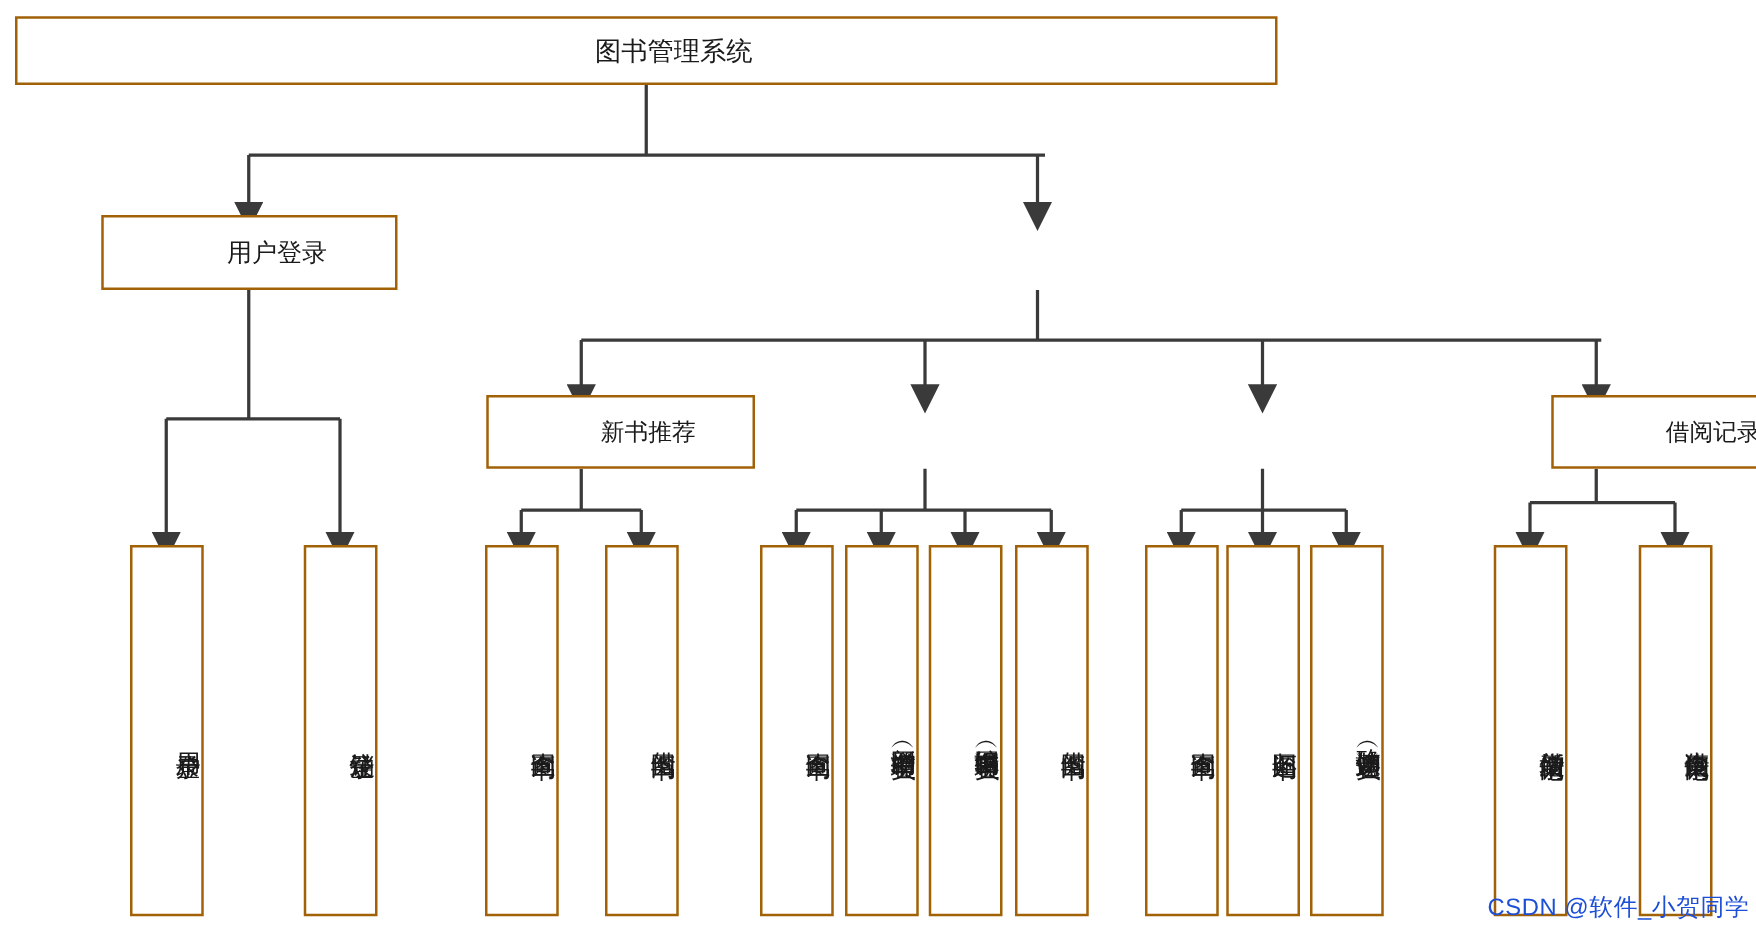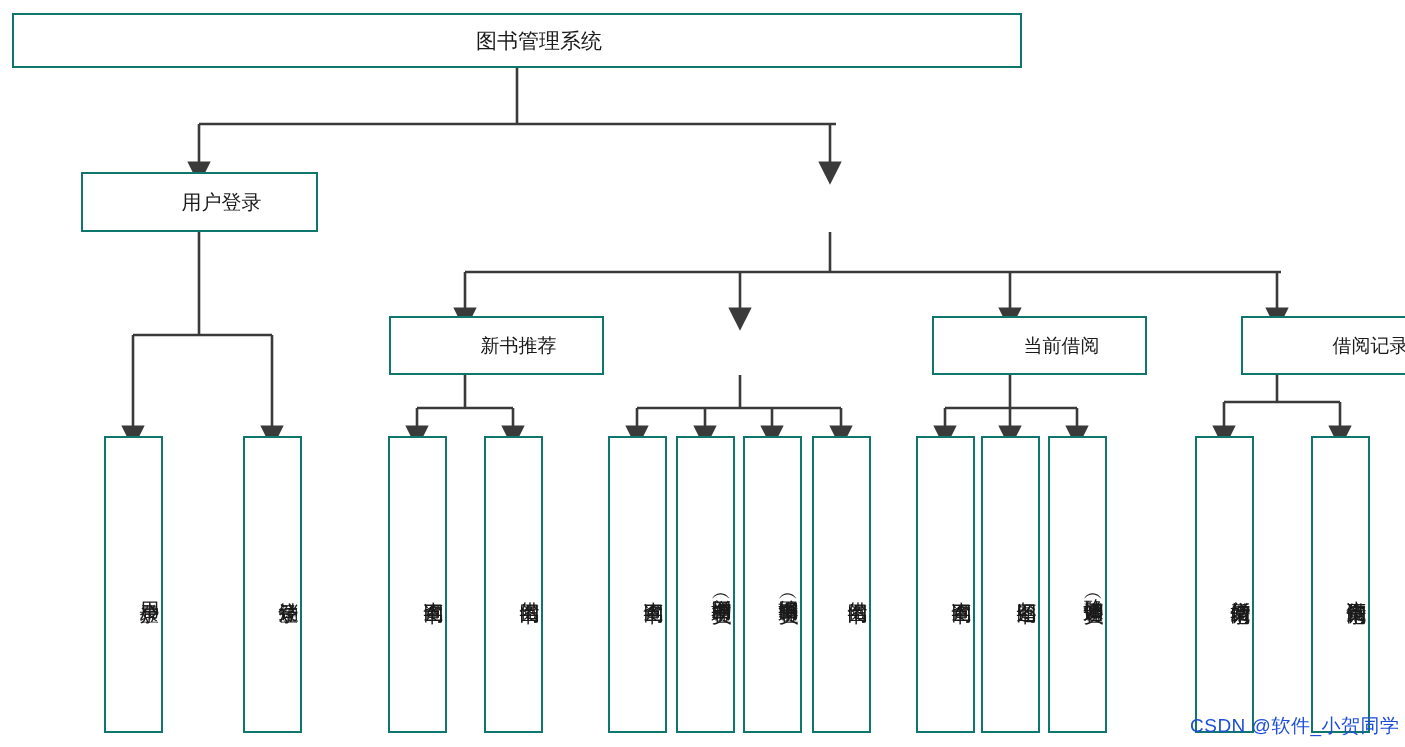--- a/index.html
+++ b/index.html
@@ -8,21 +8,21 @@
     width:1405px;height:747px;position:relative;overflow:hidden;
     color:#1a1a1a;
   }
   #canvas{position:absolute;left:0;top:0;width:1405px;height:747px;}
   svg.edges{position:absolute;left:0;top:0;width:1405px;height:747px;pointer-events:none;}
 
   .node{
     position:absolute;
     box-sizing:border-box;
     background:#ffffff;
-    border:2px solid #0f766e;
+    border:2px solid #a16207;
     display:flex;align-items:center;justify-content:center;
     text-align:center;
     color:#1a1a1a;
     padding-left:44px;
   }
   .node.root{font-size:21px;}
   .node.l2{font-size:20px;}
   .node.l3{font-size:19px;margin-left:29px;}
   .node.leaf{
     font-size:20px;
@@ -102,23 +102,20 @@
     <span>图书管理系统</span>
   </div>
 
   <div class="node l2" style="left:81px;top:172px;width:237px;height:60px;">
     <span>用户登录</span>
   </div>
 
   <div class="node l3" style="left:360px;top:316px;width:215px;height:59px;">
     <span>新书推荐</span>
   </div>
-  <div class="node l3" style="left:903px;top:316px;width:215px;height:59px;">
-    <span>当前借阅</span>
-  </div>
   <div class="node l3" style="left:1212px;top:316px;width:215px;height:59px;">
     <span>借阅记录</span>
   </div>
 
   <div class="node leaf" style="left:104px;top:436px;width:59px;height:297px;">
     <span>用户登录</span>
   </div>
   <div class="node leaf" style="left:243px;top:436px;width:59px;height:297px;">
     <span>注销登录</span>
   </div>

